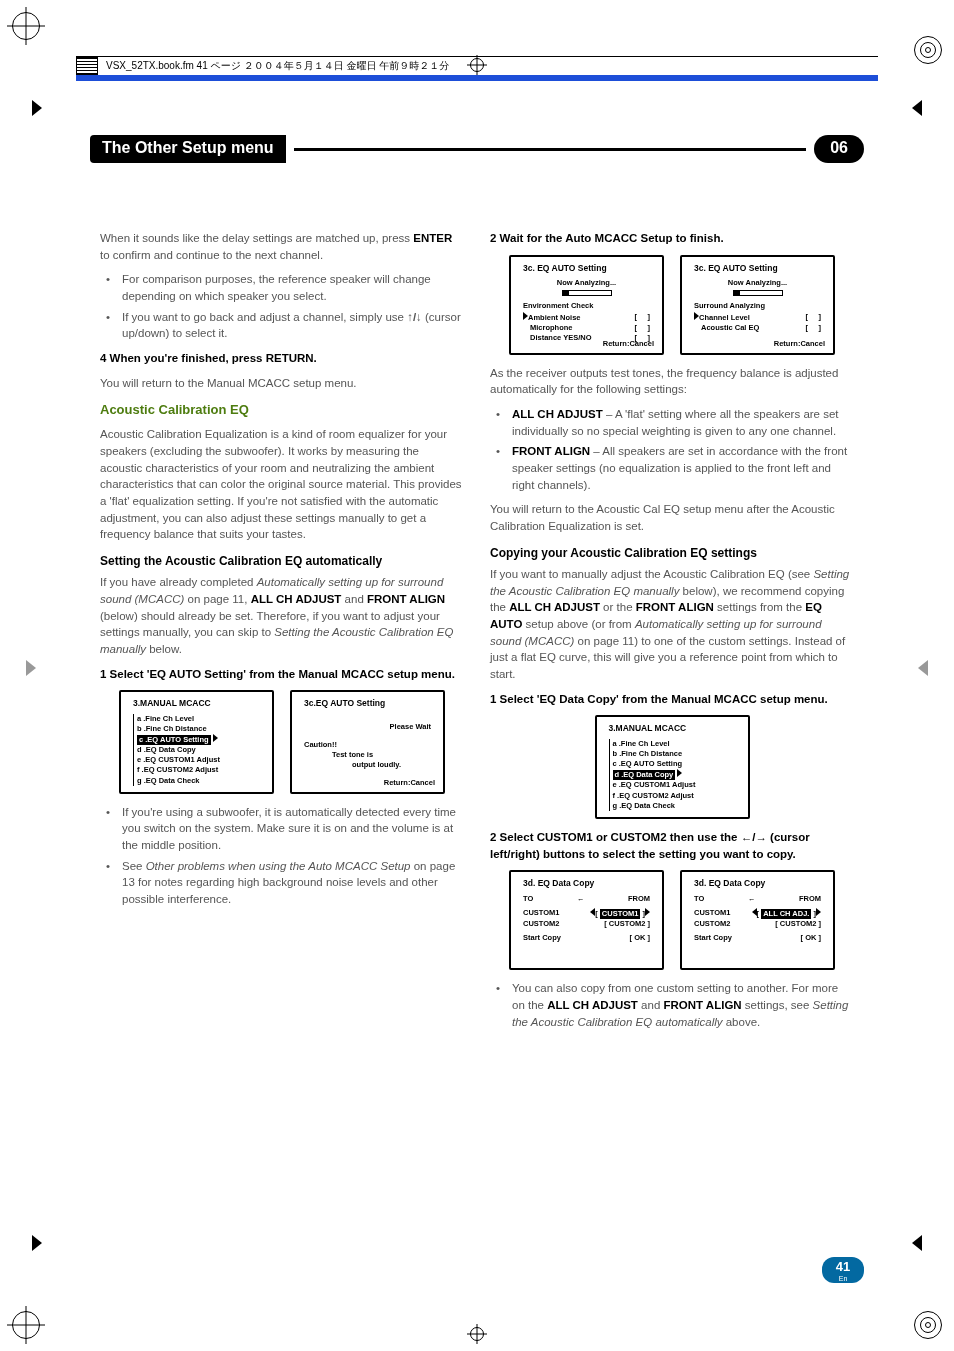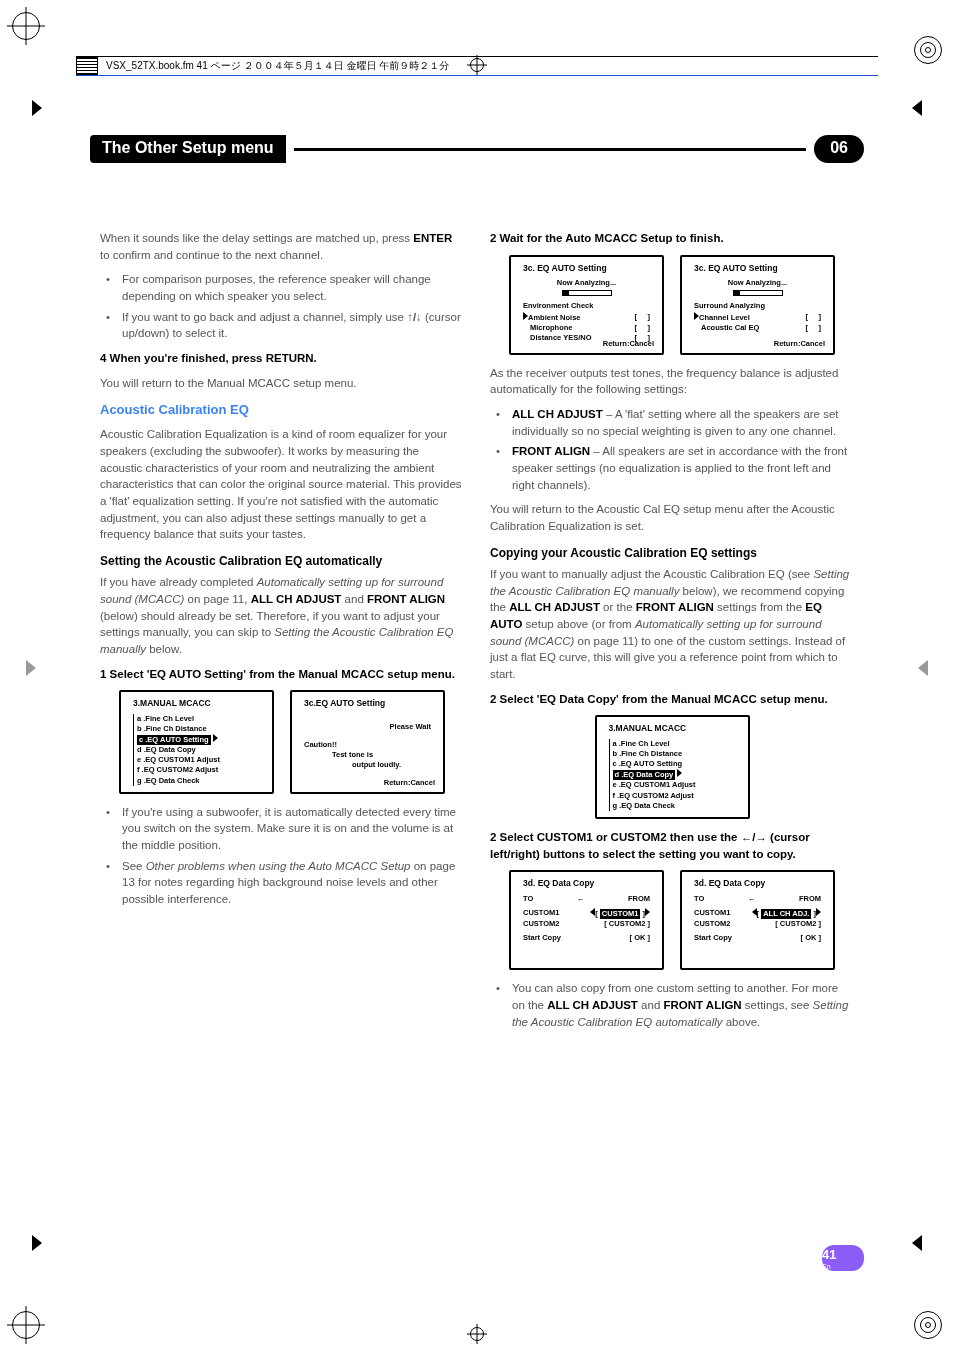--- a/index.html
+++ b/index.html
@@ -37,21 +37,21 @@
   .cropmark { position:absolute; font-size:14px; }
   .cropmark.bot { left:50%; bottom:10px; transform:translateX(-50%); }
   .cropmark.top { left:50%; top:56px; transform:translateX(-50%); }
   .cm-circle { display:inline-block; width:14px; height:14px; border:1px solid #000; border-radius:50%; position:relative; vertical-align:middle; }
   .cm-circle::before, .cm-circle::after { content:""; position:absolute; background:#000; }
   .cm-circle::before { left:50%; top:-4px; bottom:-4px; width:1px; transform:translateX(-50%); }
   .cm-circle::after { top:50%; left:-4px; right:-4px; height:1px; transform:translateY(-50%); }
 
   .topstrip {
     position:absolute; left:76px; right:76px; top:56px;
-    border-top:1px solid #000; border-bottom:1px solid #1d4ed8;
+    border-top:1px solid #000; border-bottom:6px solid #1d4ed8;
     padding:2px 0 2px 30px; font-size:10px;
     display:flex; align-items:center; gap:6px;
   }
   .topstrip .hatch {
     position:absolute; left:0; top:0; bottom:0; width:22px;
     background: repeating-linear-gradient(0deg,#000 0 1px, transparent 1px 3px);
     border:1px solid #000;
   }
 
   .titlebar {
@@ -71,21 +71,21 @@
   .page {
     position:absolute; left:100px; right:100px; top:230px; bottom:120px;
     display:flex; gap:26px;
     font-size:11.5px; line-height:1.45; color:#555;
   }
   .col { flex:1; }
   .col p { margin-bottom:8px; }
   .col ul { list-style:none; padding-left:14px; margin-bottom:8px; }
   .col li { position:relative; padding-left:8px; margin-bottom:4px; }
   .col li::before { content:"•"; position:absolute; left:-8px; color:#555; }
-  .h-main { font-weight:bold; font-size:13px; color:#3b82f6; margin:10px 0 6px; }
+  .h-main { font-weight:bold; font-size:13px; color:#4d7c0f; margin:10px 0 6px; }
   .h-sub  { font-weight:bold; font-size:12px; color:#000; margin:10px 0 4px; }
   .bold { font-weight:bold; color:#000; }
   .ital { font-style:italic; }
   .arrow { font-weight:bold; }
 
   .screens { display:flex; justify-content:center; gap:16px; margin:8px 0 10px; }
   .screen {
     width:155px; min-height:100px; border:2px solid #000; border-radius:2px;
     background:#fff; color:#000; font-size:7.5px; font-weight:bold;
     padding:6px 12px; line-height:1.35; position:relative;
@@ -95,23 +95,23 @@
   .screen .row { display:flex; justify-content:space-between; }
   .screen .hl { background:#000; color:#fff; padding:0 2px; display:inline-block; }
   .baroutline { display:inline-block; width:50px; height:6px; border:1px solid #000; position:relative; vertical-align:middle; }
   .baroutline .fill { position:absolute; left:0; top:0; bottom:0; background:#000; }
   .brace-l { border-left:1px solid #000; padding-left:3px; }
   .smalltri { display:inline-block; width:0; height:0; border-top:4px solid transparent; border-bottom:4px solid transparent; }
   .smalltri.l { border-right:5px solid #000; }
   .smalltri.r { border-left:5px solid #000; }
 
   .pagenum {
-    position:absolute; right:90px; bottom:80px;
-    background:#8b5cf6; color:#fff; border-radius:12px;
-    width:42px; height:26px; text-align:left; font-weight:bold;
+    position:absolute; right:90px; bottom:68px;
+    background:#0369a1; color:#fff; border-radius:12px;
+    width:42px; height:26px; text-align:center; font-weight:bold;
     font-size:13px; line-height:18px; padding-top:1px;
   }
   .pagenum .en { display:block; font-size:7px; font-weight:normal; line-height:6px; }
 
 </style>
 </head>
 <body>
 
 <div class="reg reg-tl">
     <div class="cross"></div>
@@ -246,21 +246,21 @@
       <li><span class="bold">ALL CH ADJUST</span><span> – A 'flat' setting where all the speakers are set individually so no special weighting is given to any one channel.</span></li>
       <li><span class="bold">FRONT ALIGN</span><span> – All speakers are set in accordance with the front speaker settings (no equalization is applied to the front left and right channels).</span></li>
     </ul>
     <p>You will return to the Acoustic Cal EQ setup menu after the Acoustic Calibration Equalization is set.</p>
 
     <div class="h-sub">Copying your Acoustic Calibration EQ settings</div>
     <p>
       <span>If you want to manually adjust the Acoustic Calibration EQ (see </span><span class="ital">Setting the Acoustic Calibration EQ manually</span><span> below), we recommend copying the </span><span class="bold">ALL CH ADJUST</span><span> or the </span><span class="bold">FRONT ALIGN</span><span> settings from the </span><span class="bold">EQ AUTO</span><span> setup above (or from </span><span class="ital">Automatically setting up for surround sound (MCACC)</span><span> on page 11) to one of the custom settings. Instead of just a flat EQ curve, this will give you a reference point from which to start.</span>
     </p>
 
-    <p class="bold" style="color:#000">2   Select 'EQ Data Copy' from the Manual MCACC setup menu.</p>
+    <p class="bold" style="color:#000">1   Select 'EQ Data Copy' from the Manual MCACC setup menu.</p>
 
     <div class="screens">
       <div class="screen">
         <div class="title">3.MANUAL MCACC</div>
         <div class="brace-l">
           <div>a .Fine Ch Level</div>
           <div>b .Fine Ch Distance</div>
           <div>c .EQ AUTO Setting</div>
           <div><span class="hl">d .EQ Data Copy</span> <span class="smalltri r"></span></div>
           <div>e .EQ CUSTOM1 Adjust</div>

